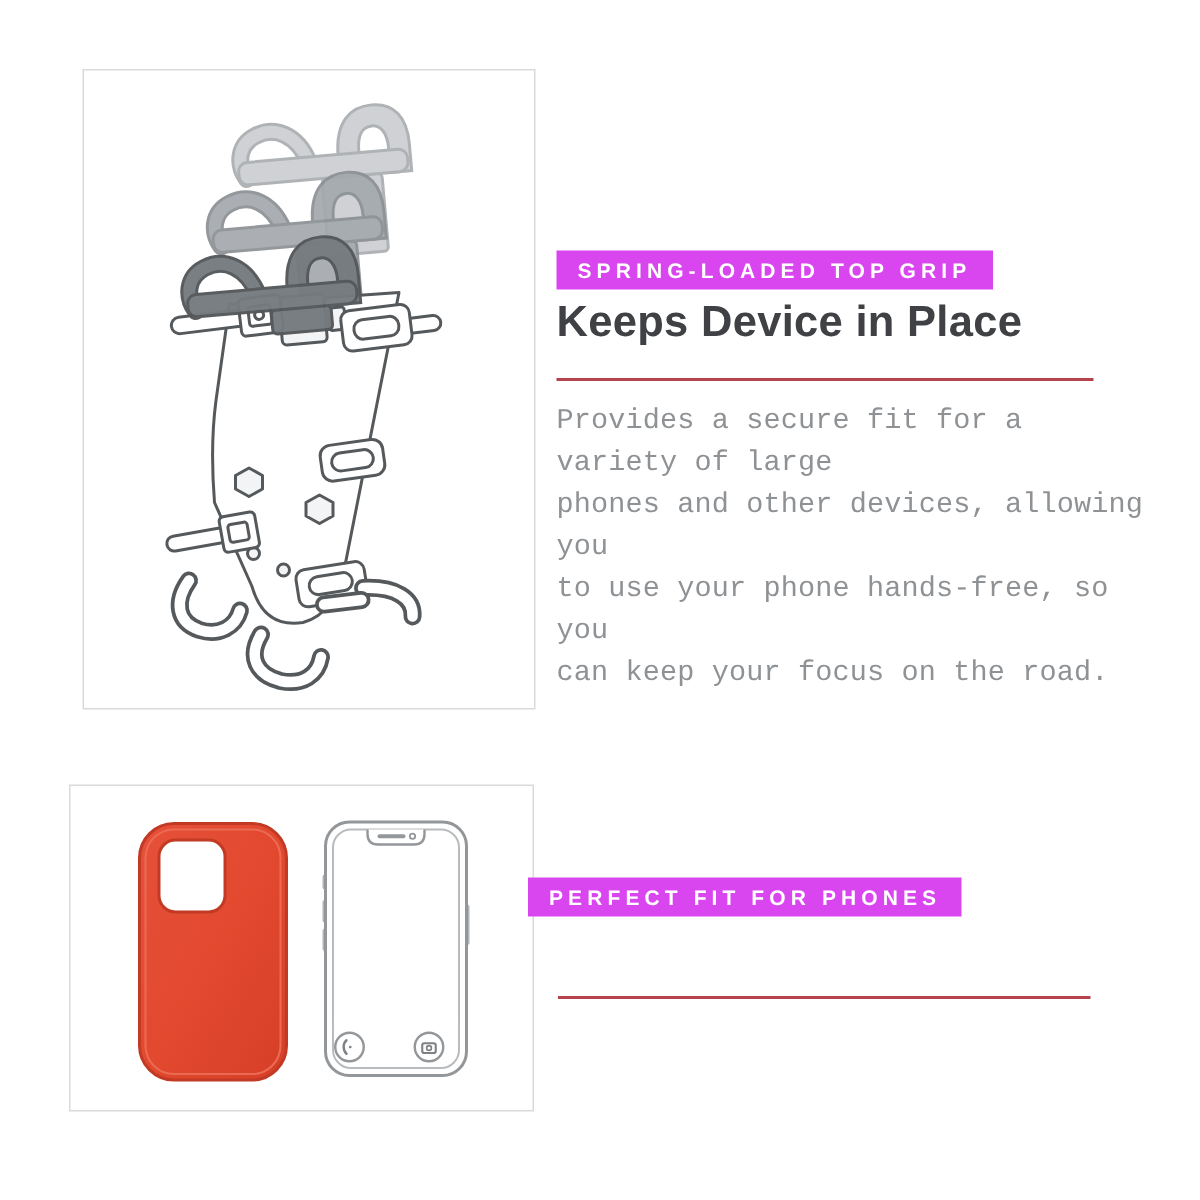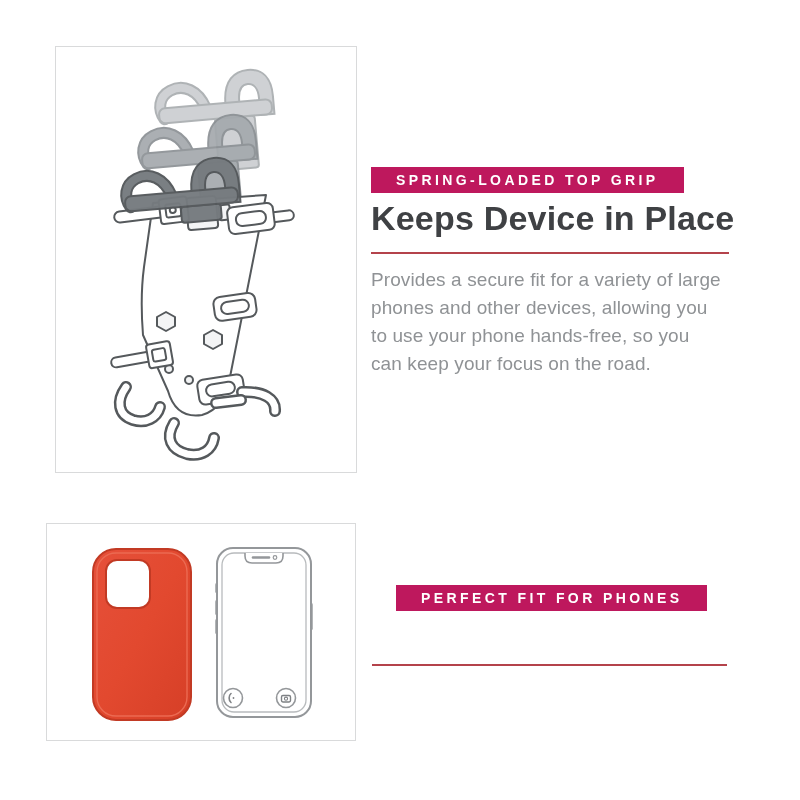--- a/index.html
+++ b/index.html
@@ -12,45 +12,45 @@
   .illus-box {
     position:absolute; background:#ffffff;
     border:1px solid #d9dadb;
   }
   #box-top    { left:55px;  top:46px;  width:302px; height:427px; }
   #box-bottom { left:46px;  top:523px; width:310px; height:218px; }
   .illus-box svg { display:block; width:100%; height:100%; }
 
   .banner {
     position:absolute; display:inline-block;
-    background:#be185d; color:#ffffff;
+    background:#d946ef; color:#ffffff;
     font-size:14px; font-weight:bold; letter-spacing:3.4px;
-    line-height:26px; height:26px; padding:0 25px;
+    line-height:26px; height:26px; padding:0 14px;
     white-space:nowrap;
   }
   #banner-top    { left:371px; top:167px; }
-  #banner-bottom { left:396px; top:585px;text-align:center; }
+  #banner-bottom { left:352px; top:585px;text-align:center; }
 
   .headline {
     position:absolute; color:#3f4144; font-weight:bold;
-    font-size:34px; letter-spacing:0.2px; white-space:nowrap;
+    font-size:29px; letter-spacing:0.2px; white-space:nowrap;
   }
   #headline-top    { left:371px; top:199px; }
   #headline-bottom { left:372px; top:615px; }
 
   .red-divider {
     position:absolute; height:2px; background:#b4434b;
   }
   #divider-top    { left:371px; top:252px; width:358px; }
   #divider-bottom { left:372px; top:664px; width:355px; }
 
   .body-copy {
     position:absolute; left:371px; top:266px; width:392px;
     color:#8f9295; font-size:19px; line-height:28px;
-    white-space:pre-line; letter-spacing:0.1px;
+    white-space:pre-line; letter-spacing:0.1px;font-family:Liberation Mono, monospace;
   }
 
   
   .ln   { fill:#ffffff; stroke:#55595c; stroke-width:2; stroke-linejoin:round; }
   .lnt  { fill:none;    stroke:#55595c; stroke-width:2; stroke-linejoin:round; }
   .hole { fill:#f3f4f5; stroke:#55595c; stroke-width:2; stroke-linejoin:round; }
   .tube-o { fill:none; stroke:#55595c; stroke-width:12; stroke-linecap:round; }
   .tube-i { fill:none; stroke:#ffffff; stroke-width:7;  stroke-linecap:round; }
   
   .g1 .gfill { fill:#cacdd0; stroke:#a7abae; stroke-width:2; }

